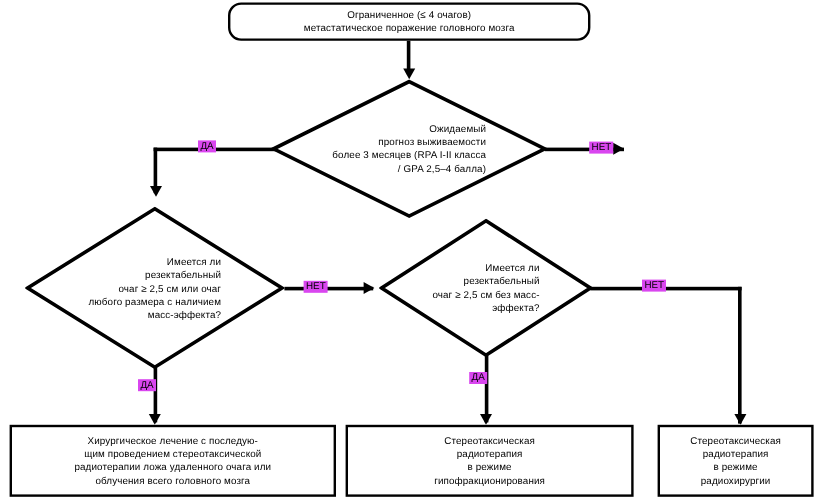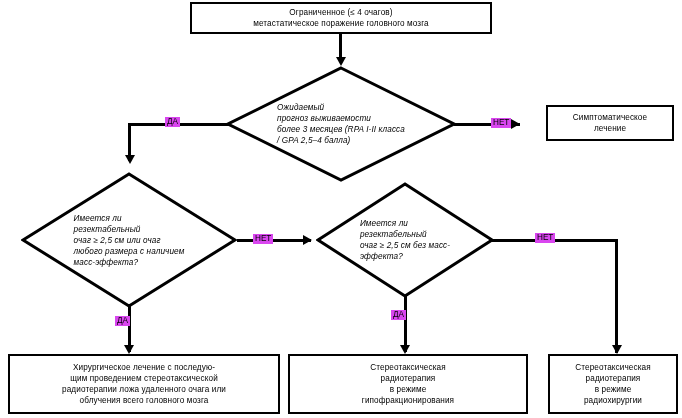--- a/index.html
+++ b/index.html
@@ -46,27 +46,26 @@
   }
   .diamond-wrap .dtxt {
     position: absolute;
     left: 0;
     top: 0;
     width: 100%;
     height: 100%;
     display: flex;
     align-items: center;
     justify-content: center;
-    text-align: left;
+    text-align: right;
     font-size: 8.2px;
     line-height: 11px;
     color: #000000;
     white-space: pre-line;
     letter-spacing: 0.1px;
-    font-style: italic;
   }
   .edge {
     position: absolute;
     background: #000000;
     z-index: 2;
   }
   .edge-label {
     position: absolute;
     font-size: 8.2px;
     color: #000000;
@@ -91,21 +90,21 @@
     border-top: 5px solid transparent;
     border-bottom: 5px solid transparent;
     border-left: 9px solid #000000;
   }
 </style>
 </head>
 <body>
 
 <div id="canvas">
 
-  <div class="box" style="left:190px; top:2px; width:302px; height:32px;">
+  <div class="box" style="left:190px; top:2px; width:302px; height:32px;border-radius:11px;">
     <span class="txt">Ограниченное (≤ 4 очагов)
 метастатическое поражение головного мозга</span>
   </div>
 
   <div class="edge" style="left:339px; top:34px; width:3px; height:28px;"></div>
   <div class="arrowhead arrow-down" style="left:335.5px; top:57px;"></div>
 
   <div class="diamond-wrap" style="left:226px; top:66px; width:230px; height:116px;">
     <svg width="230" height="116" viewBox="0 0 230 116">
       <polygon points="115,2 228,58 115,114 2,58" fill="#ffffff" stroke="#000000" stroke-width="3"></polygon>
@@ -113,24 +112,20 @@
     <div class="dtxt">Ожидаемый
 прогноз выживаемости
 более 3 месяцев (RPA I-II класса
 / GPA 2,5–4 балла)</div>
   </div>
 
   <div class="edge" style="left:454px; top:122.5px; width:66px; height:3px;"></div>
   <div class="edge-label" style="left:491px; top:118px;">НЕТ</div>
   <div class="arrowhead arrow-right" style="left:511px; top:119px;"></div>
 
-  <div class="box" style="left:546px; top:105px; width:128px; height:36px;">
-    <span class="txt">Симптоматическое
-лечение</span>
-  </div>
 
   <div class="edge" style="left:128px; top:122.5px; width:102px; height:3px;"></div>
   <div class="edge-label" style="left:165px; top:117px;">ДА</div>
   <div class="edge" style="left:128px; top:122.5px; width:3px; height:38px;"></div>
   <div class="arrowhead arrow-down" style="left:124.5px; top:155px;"></div>
 
   <div class="diamond-wrap" style="left:21px; top:172px; width:216px; height:136px;">
     <svg width="216" height="136" viewBox="0 0 216 136">
       <polygon points="108,2 214,68 108,134 2,68" fill="#ffffff" stroke="#000000" stroke-width="3"></polygon>
     </svg>

